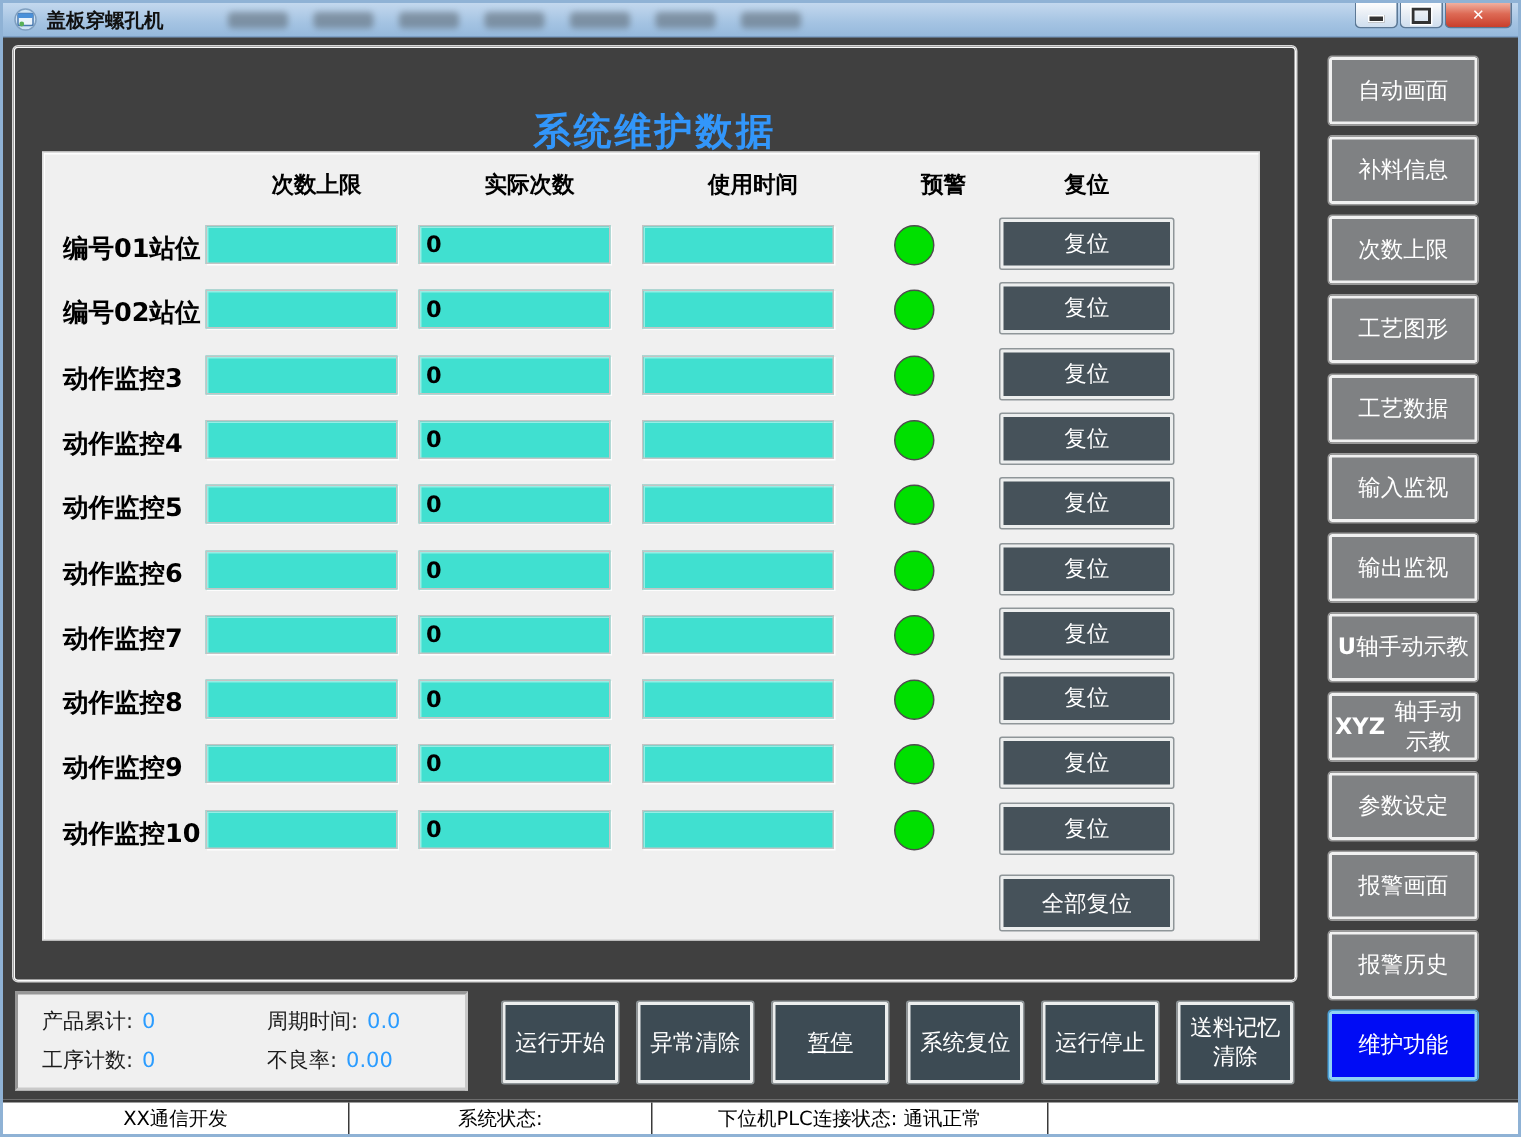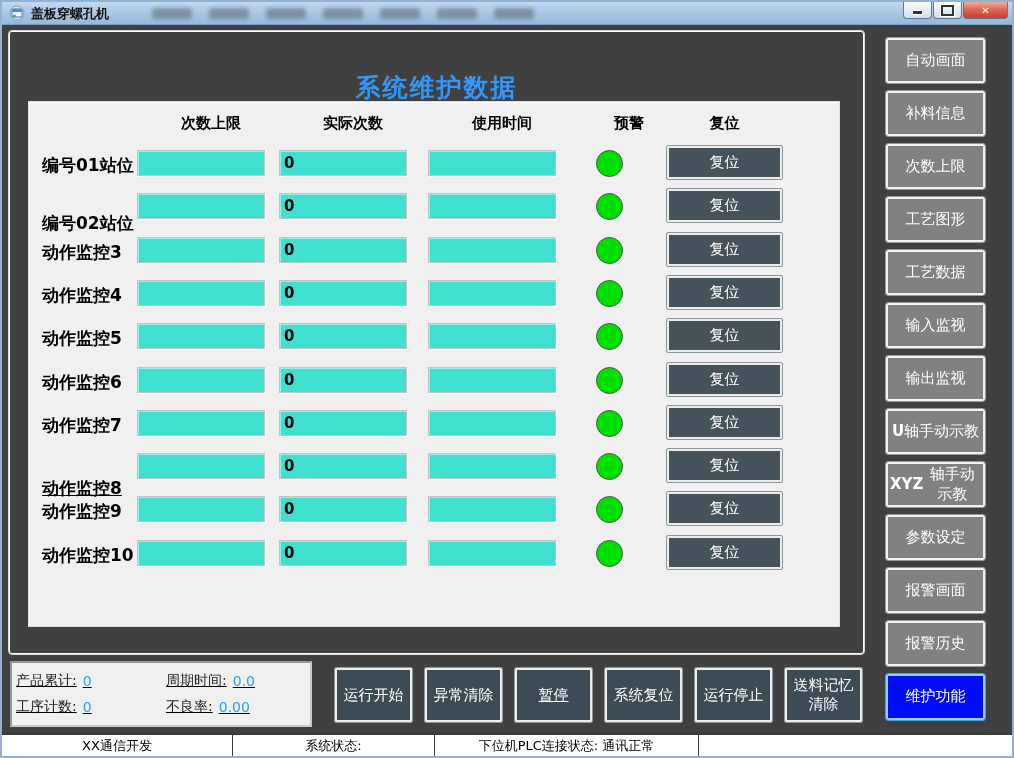--- a/index.html
+++ b/index.html
@@ -67,21 +67,21 @@
     background:#7f8183;color:#fff;font-size:15px;line-height:1.3;
     border:2px solid #f1f1f1;outline:1px solid #9a9a9a;border-radius:2px;
     display:flex;align-items:center;justify-content:center;text-align:center;padding:0 2px;
   }
   .side-btn.active{background:#000cf5;border-color:#8fd2f5;outline-color:#4aa0d8;}
   .side-btn b{font-weight:bold;}
   
   .stats-panel{
     position:absolute;left:8px;top:659px;width:302px;height:66px;box-sizing:border-box;
     border:2px solid;border-color:#979797 #c9c9c9 #c9c9c9 #979797;background:#f0f0f0;
-    display:grid;grid-template-columns:150px 1fr;align-content:center;row-gap:8px;padding:0 8px 0 4px;text-decoration:underline;
+    display:grid;grid-template-columns:150px 1fr;align-content:center;row-gap:8px;padding:0 8px 0 16px;
   }
   .stat-item{display:flex;align-items:center;font-size:14px;color:#1c1c1c;white-space:nowrap;}
   .stat-value{color:#2b9cff;margin-left:6px;font-size:14px;}
   .ctrl-btn{background:#3d4b54;width:77px;height:54px;top:666px;}
   
   .statusbar{
     position:absolute;left:0;bottom:0;width:100%;height:23px;box-sizing:border-box;
     background:#fff;border-top:2px solid #3a3a3a;display:flex;align-items:stretch;
   }
   .status-seg{
@@ -133,21 +133,21 @@
         <div class="col-header" style="left: 250px; width: 148px;">实际次数</div>
         <div class="col-header" style="left: 399px; width: 148px;">使用时间</div>
         <div class="col-header" style="left: 555px; width: 90px;">预警</div>
         <div class="col-header" style="left: 638px; width: 115px;">复位</div>
         <div class="row-label" style="left: 13px; top: 52px;">编号01站位</div>
         <div class="field" style="left: 108px; top: 48px;"></div>
         <div class="field" style="left: 250px; top: 48px;">0</div>
         <div class="field" style="left: 399px; top: 48px;"></div>
         <div class="lamp" style="left: 567px; top: 48px;"></div>
         <div class="btn-ring reset-btn" style="left: 638px; top: 44px;">复位</div>
-        <div class="row-label" style="left: 13px; top: 95px; margin-top: 15px;">编号02站位</div>
+        <div class="row-label" style="left: 13px; top: 95px;">编号02站位</div>
         <div class="field" style="left: 108px; top: 91px;"></div>
         <div class="field" style="left: 250px; top: 91px;">0</div>
         <div class="field" style="left: 399px; top: 91px;"></div>
         <div class="lamp" style="left: 567px; top: 91px;"></div>
         <div class="btn-ring reset-btn" style="left: 638px; top: 87px;">复位</div>
         <div class="row-label" style="left: 13px; top: 139px;">动作监控3</div>
         <div class="field" style="left: 108px; top: 135px;"></div>
         <div class="field" style="left: 250px; top: 135px;">0</div>
         <div class="field" style="left: 399px; top: 135px;"></div>
         <div class="lamp" style="left: 567px; top: 135px;"></div>
@@ -169,38 +169,39 @@
         <div class="field" style="left: 250px; top: 265px;">0</div>
         <div class="field" style="left: 399px; top: 265px;"></div>
         <div class="lamp" style="left: 567px; top: 265px;"></div>
         <div class="btn-ring reset-btn" style="left: 638px; top: 261px;">复位</div>
         <div class="row-label" style="left: 13px; top: 312px;">动作监控7</div>
         <div class="field" style="left: 108px; top: 308px;"></div>
         <div class="field" style="left: 250px; top: 308px;">0</div>
         <div class="field" style="left: 399px; top: 308px;"></div>
         <div class="lamp" style="left: 567px; top: 308px;"></div>
         <div class="btn-ring reset-btn" style="left: 638px; top: 304px;">复位</div>
-        <div class="row-label" style="left: 13px; top: 375px; text-decoration: underline;">动作监控8</div>
+        <div class="row-label" style="left: 13px; top: 355px;">动作监控8</div>
         <div class="field" style="left: 108px; top: 351px;"></div>
         <div class="field" style="left: 250px; top: 351px;">0</div>
         <div class="field" style="left: 399px; top: 351px;"></div>
         <div class="lamp" style="left: 567px; top: 351px;"></div>
         <div class="btn-ring reset-btn" style="left: 638px; top: 347px;">复位</div>
         <div class="row-label" style="left: 13px; top: 398px;">动作监控9</div>
         <div class="field" style="left: 108px; top: 394px;"></div>
         <div class="field" style="left: 250px; top: 394px;">0</div>
         <div class="field" style="left: 399px; top: 394px;"></div>
         <div class="lamp" style="left: 567px; top: 394px;"></div>
         <div class="btn-ring reset-btn" style="left: 638px; top: 390px;">复位</div>
         <div class="row-label" style="left: 13px; top: 442px;">动作监控10</div>
         <div class="field" style="left: 108px; top: 438px;"></div>
         <div class="field" style="left: 250px; top: 438px;">0</div>
         <div class="field" style="left: 399px; top: 438px;"></div>
         <div class="lamp" style="left: 567px; top: 438px;"></div>
         <div class="btn-ring reset-btn" style="left: 638px; top: 434px;">复位</div>
+        <div class="btn-ring reset-all-btn" style="left: 638px; top: 482px;">全部复位</div>
       </div>
   </div>
 
   <div id="sidebar">
       <div class="side-btn" style="top: 36px; height: 45px;">自动画面</div>
       <div class="side-btn" style="top: 89px; height: 45px;">补料信息</div>
       <div class="side-btn" style="top: 142px; height: 45px;">次数上限</div>
       <div class="side-btn" style="top: 195px; height: 45px;">工艺图形</div>
       <div class="side-btn" style="top: 248px; height: 45px;">工艺数据</div>
       <div class="side-btn" style="top: 301px; height: 45px;">输入监视</div>

